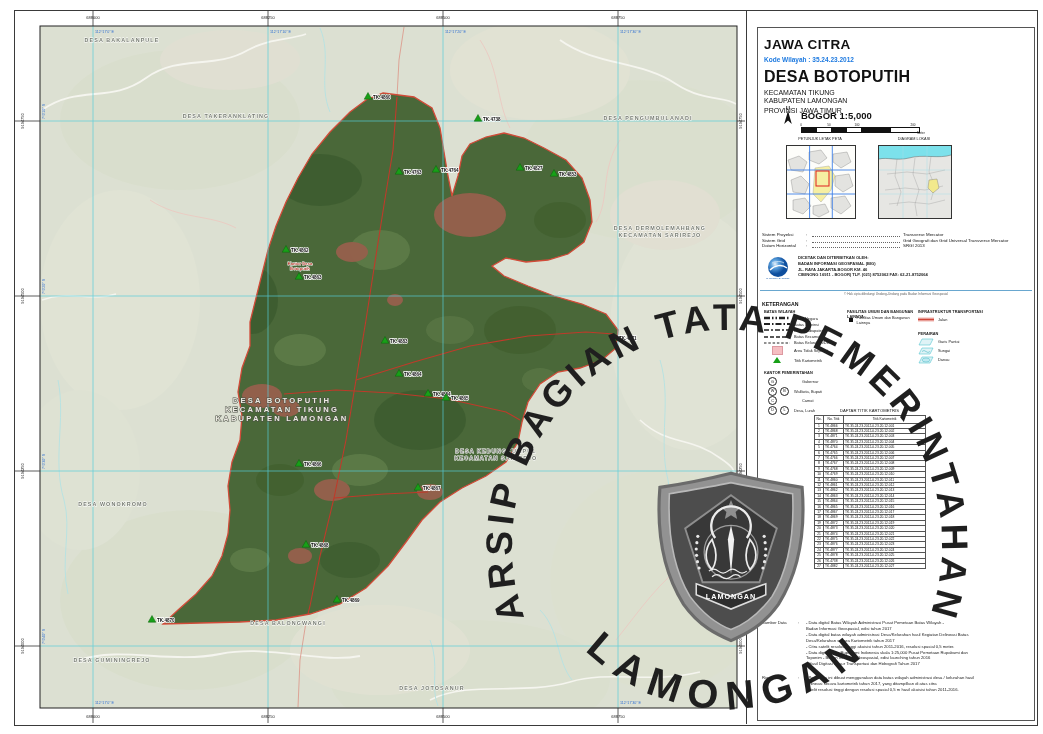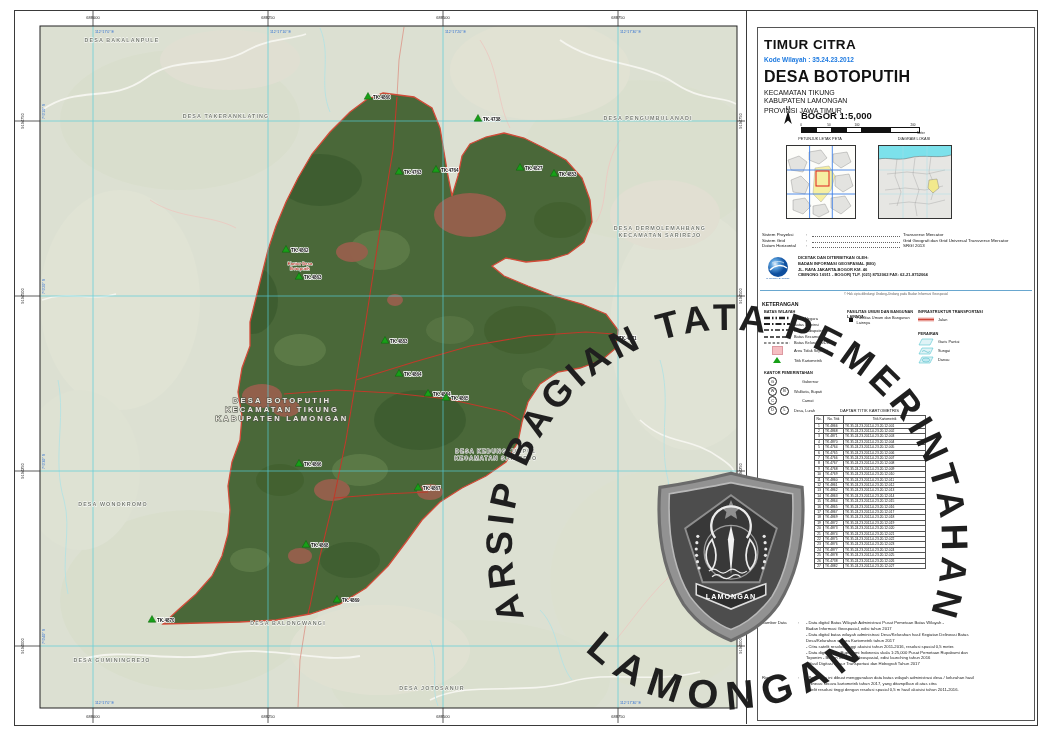--- a/index.html
+++ b/index.html
@@ -301,21 +301,21 @@
       </g>
       <g>
         <path d="M152,615.5 L148.2,622.2 L155.8,622.2 Z" fill="#18a018" stroke="#0b600b" stroke-width="0.5"></path>
         <text x="157" y="621.5" class="tkl">TK.4870</text>
       </g>
     </g>
 </svg>
 
 <div class="abs right-frame"></div>
 
-<div class="abs t-title" style="left:764px;top:37px;">TIMUR CITRA</div>
+<div class="abs t-title" style="left:764px;top:37px;">JAWA CITRA</div>
 <div class="abs t-kode" style="left:764px;top:56px;">Kode Wilayah : 35.24.23.2012</div>
 <div class="abs t-village" style="left:764px;top:68px;">DESA BOTOPUTIH</div>
 <div class="abs t-adm" style="left:764px;top:89px;">KECAMATAN TIKUNG</div>
 <div class="abs t-adm" style="left:764px;top:97px;">KABUPATEN LAMONGAN</div>
 <div class="abs t-adm" style="left:764px;top:107px;">PROVINSI JAWA TIMUR</div>
 
 <svg class="abs" style="left:781px;top:104px;" width="14" height="22" viewBox="0 0 14 22">
   <text x="7" y="5.5" text-anchor="middle" font-size="5.5" font-weight="bold" fill="#111">U</text>
   <path d="M7,7 L3.2,20 L7,16.5 L10.8,20 Z" fill="#111"></path>
   <path d="M7,7 L7,16.5" stroke="#111" stroke-width=".6"></path>

